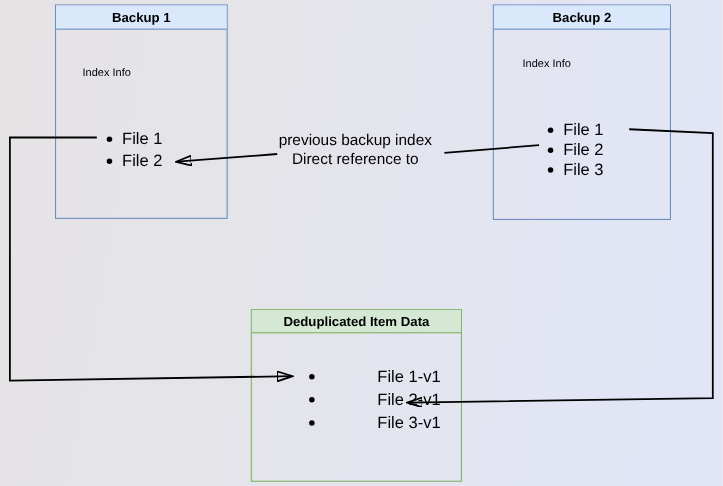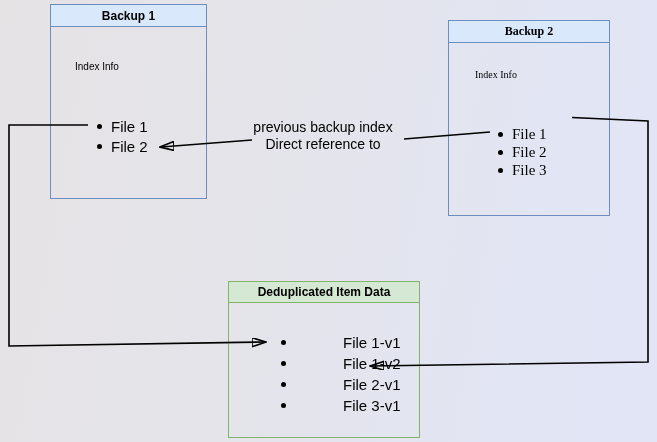--- a/index.html
+++ b/index.html
@@ -97,21 +97,21 @@
         <span class="bullet"></span>
         <span>File 1</span>
       </div>
       <div class="row">
         <span class="bullet"></span>
         <span>File 2</span>
       </div>
     </div>
   </div>
 
-  <div class="box blue" style="left:448px; top:20px; width:162px; height:196px;font-family:Liberation Serif, serif;">
+  <div class="box blue" style="left:448px; top:4px; width:162px; height:196px;">
     <div class="box-header">
       <span>Backup 2</span>
     </div>
     <div class="body-label" style="left:26px; top:48px;">Index Info</div>
     <div class="rows backup2-rows" style="left:49px; top:104px;">
       <div class="row">
         <span class="bullet"></span>
         <span>File 1</span>
       </div>
       <div class="row">
@@ -126,24 +126,20 @@
   </div>
 
   <div class="box green" style="left:228px; top:281px; width:192px; height:157px;">
     <div class="box-header">
       <span>Deduplicated Item Data</span>
     </div>
     <div class="rows dedup-rows" style="left:52px; top:50px;">
       <div class="row">
         <span class="bullet"></span>
         <span>File 1-v1</span>
-      </div>
-      <div class="row">
-        <span class="bullet"></span>
-        <span>File 1-v2</span>
       </div>
       <div class="row">
         <span class="bullet"></span>
         <span>File 2-v1</span>
       </div>
       <div class="row">
         <span class="bullet"></span>
         <span>File 3-v1</span>
       </div>
     </div>

